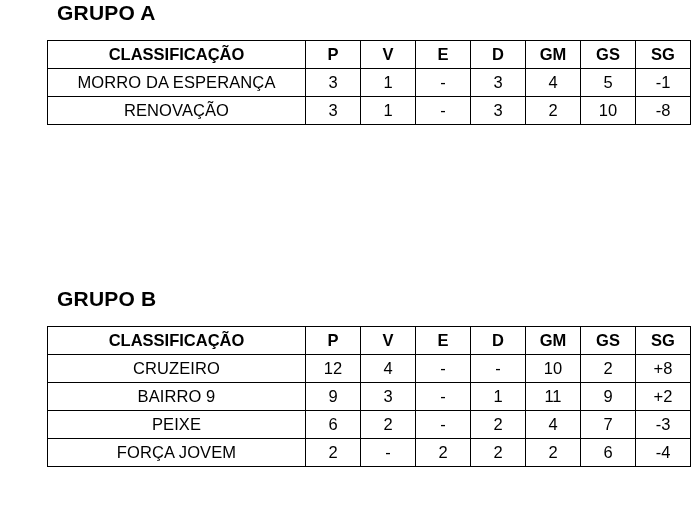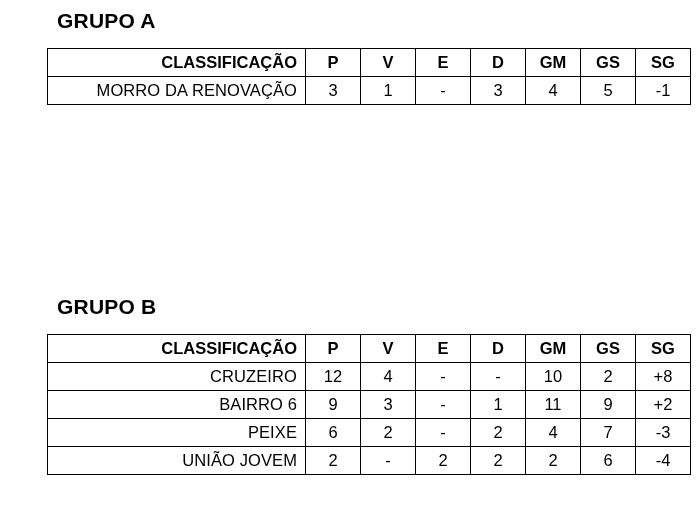--- a/index.html
+++ b/index.html
@@ -27,21 +27,20 @@
   }
   #group-a-block { top: 0px; }
   #group-b-block { top: 286px; }
 
   .group-title {
     font-size: 21px;
     font-weight: bold;
     letter-spacing: 0.2px;
     margin: 0 0 14px 57px;
     line-height: 26px;
-    padding-top: 8px;
   }
 
   table.standings {
     border-collapse: collapse;
     margin-left: 47px;
     width: 643px;
     table-layout: fixed;
     background: #ffffff;
   }
   table.standings th,
@@ -51,21 +50,21 @@
     font-size: 16.5px;
     padding: 0 8px;
     box-sizing: border-box;
     vertical-align: middle;
   }
   table.standings th {
     font-weight: bold;
   }
   table.standings th.team-col,
   table.standings td.team-col {
-    text-align: right;
+    text-align: center;
     width: 258px;
   }
   table.standings th.num-col,
   table.standings td.num-col {
     text-align: center;
     width: 55px;
   }
   table.standings td.team-col {
     font-weight: normal;
     letter-spacing: 0.1px;
@@ -89,28 +88,38 @@
           <th class="num-col">V</th>
           <th class="num-col">E</th>
           <th class="num-col">D</th>
           <th class="num-col">GM</th>
           <th class="num-col">GS</th>
           <th class="num-col">SG</th>
         </tr>
       </thead>
       <tbody>
         <tr>
-          <td class="team-col">MORRO DA RENOVAÇÃO</td>
+          <td class="team-col">MORRO DA ESPERANÇA</td>
           <td class="num-col">3</td>
           <td class="num-col">1</td>
           <td class="num-col">-</td>
           <td class="num-col">3</td>
           <td class="num-col">4</td>
           <td class="num-col">5</td>
           <td class="num-col">-1</td>
+        </tr>
+        <tr>
+          <td class="team-col">RENOVAÇÃO</td>
+          <td class="num-col">3</td>
+          <td class="num-col">1</td>
+          <td class="num-col">-</td>
+          <td class="num-col">3</td>
+          <td class="num-col">2</td>
+          <td class="num-col">10</td>
+          <td class="num-col">-8</td>
         </tr>
       </tbody>
     </table>
   </section>
 
   <section class="group-block" id="group-b-block">
     <h2 class="group-title">GRUPO B</h2>
     <table class="standings">
       <thead>
         <tr>
@@ -129,41 +138,41 @@
           <td class="team-col">CRUZEIRO</td>
           <td class="num-col">12</td>
           <td class="num-col">4</td>
           <td class="num-col">-</td>
           <td class="num-col">-</td>
           <td class="num-col">10</td>
           <td class="num-col">2</td>
           <td class="num-col">+8</td>
         </tr>
         <tr>
-          <td class="team-col">BAIRRO 6</td>
+          <td class="team-col">BAIRRO 9</td>
           <td class="num-col">9</td>
           <td class="num-col">3</td>
           <td class="num-col">-</td>
           <td class="num-col">1</td>
           <td class="num-col">11</td>
           <td class="num-col">9</td>
           <td class="num-col">+2</td>
         </tr>
         <tr>
           <td class="team-col">PEIXE</td>
           <td class="num-col">6</td>
           <td class="num-col">2</td>
           <td class="num-col">-</td>
           <td class="num-col">2</td>
           <td class="num-col">4</td>
           <td class="num-col">7</td>
           <td class="num-col">-3</td>
         </tr>
         <tr>
-          <td class="team-col">UNIÃO JOVEM</td>
+          <td class="team-col">FORÇA JOVEM</td>
           <td class="num-col">2</td>
           <td class="num-col">-</td>
           <td class="num-col">2</td>
           <td class="num-col">2</td>
           <td class="num-col">2</td>
           <td class="num-col">6</td>
           <td class="num-col">-4</td>
         </tr>
       </tbody>
     </table>

